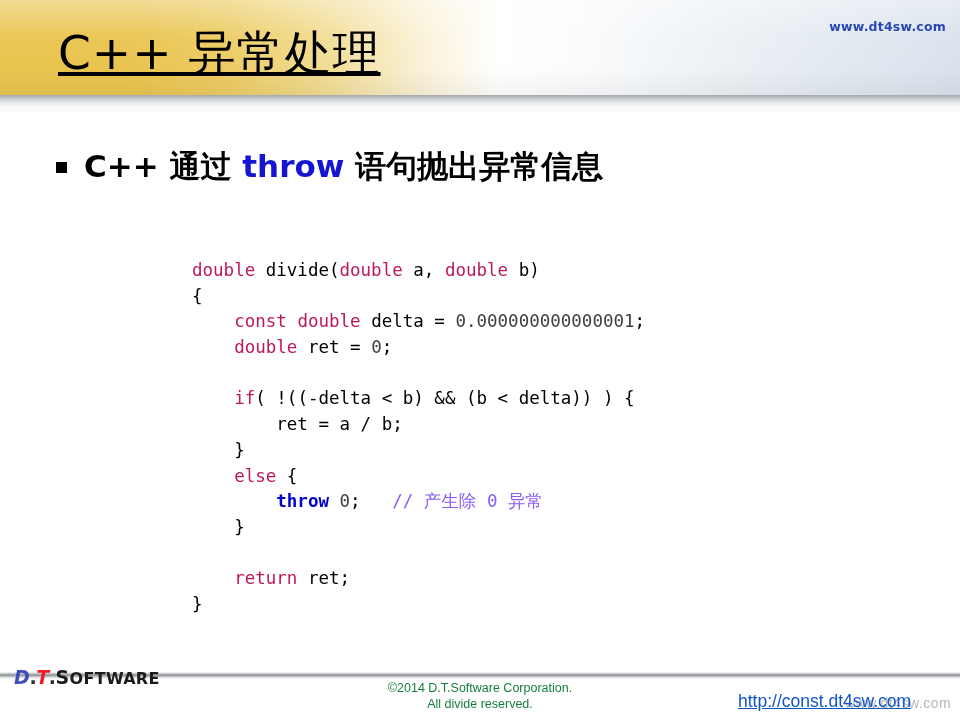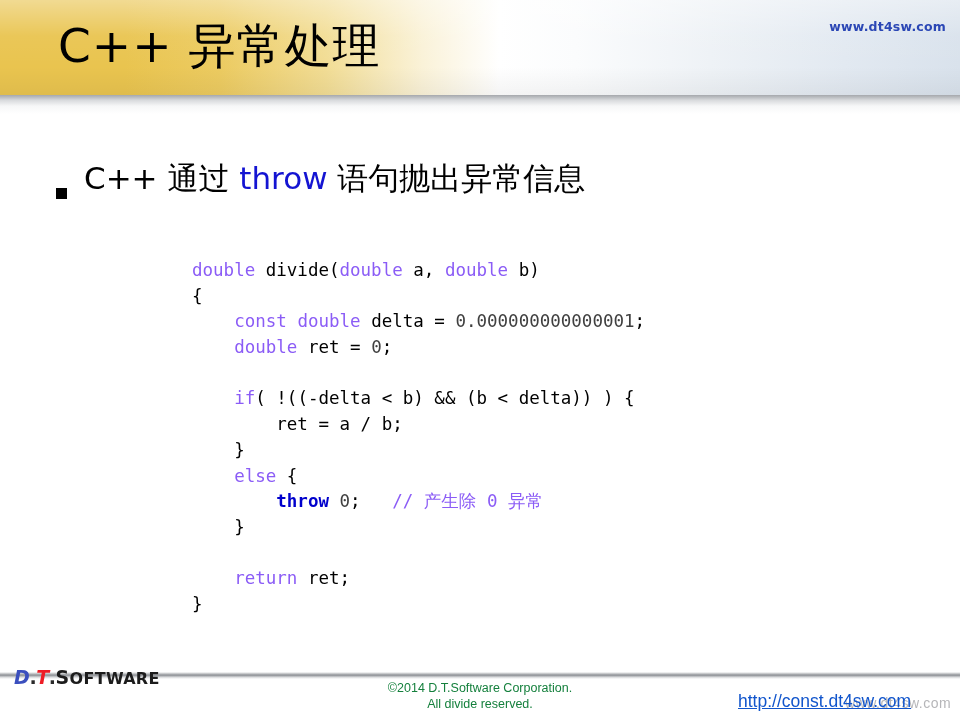--- a/index.html
+++ b/index.html
@@ -32,27 +32,28 @@
     top: 95px;
     width: 960px;
     height: 19px;
     background:
       linear-gradient(to bottom, rgba(130,134,140,0.72) 0%, rgba(170,174,180,0.45) 28%, rgba(215,218,222,0.22) 58%, rgba(255,255,255,0) 100%),
       linear-gradient(to right, rgba(255,255,255,0.55) 0%, rgba(255,255,255,0.0) 9%, rgba(255,255,255,0.0) 90%, rgba(255,255,255,0.5) 100%);
   }
   .slide-title {
     position: absolute;
     left: 58px;
-    top: 16px;
+    top: 23px;
     font-size: 47px;
     line-height: 60px;
     color: #000000;
     font-family: "DejaVu Sans", "Liberation Sans", sans-serif;
     letter-spacing: 1px;
     white-space: nowrap;
+    text-decoration: underline;
   }
 
   
   .header-logo {
     position: absolute;
     right: 14px;
     top: 16px;
     width: 150px;
     text-align: right;
   }
@@ -75,23 +76,24 @@
     color: #2b47b5;
     letter-spacing: 0.2px;
     margin-top: 3px;
     white-space: nowrap;
   }
 
   
   .bullet-row {
     position: absolute;
     left: 56px;
-    top: 158px;
+    top: 146px;
     display: flex;
-    align-items: flex-end;
+    align-items: center;
+    font-weight: bold;
   }
   .bullet-square {
     width: 11px;
     height: 11px;
     background: #000000;
     margin-right: 17px;
     flex: 0 0 auto;
     position: relative;
     top: 1px;
   }
@@ -109,21 +111,21 @@
     position: absolute;
     left: 192px;
     top: 258px;
     font-family: "DejaVu Sans Mono", "Liberation Mono", monospace;
     font-size: 17.5px;
     line-height: 25.7px;
     color: #000000;
     white-space: pre;
   }
   .code-line { height: 25.7px; }
-  .c-kw   { color: #8b5cf6; }
+  .c-kw   { color: #be185d; }
   .c-num  { color: #404040; }
   .c-cmt  { color: #8b5cf6; }
   .c-thr  { color: #0000cc; font-weight: bold; }
   .c-plain{ color: #000000; margin-top: 13px; }
 
   
   .footer-rule {
     position: absolute;
     left: 0;
     top: 672px;

